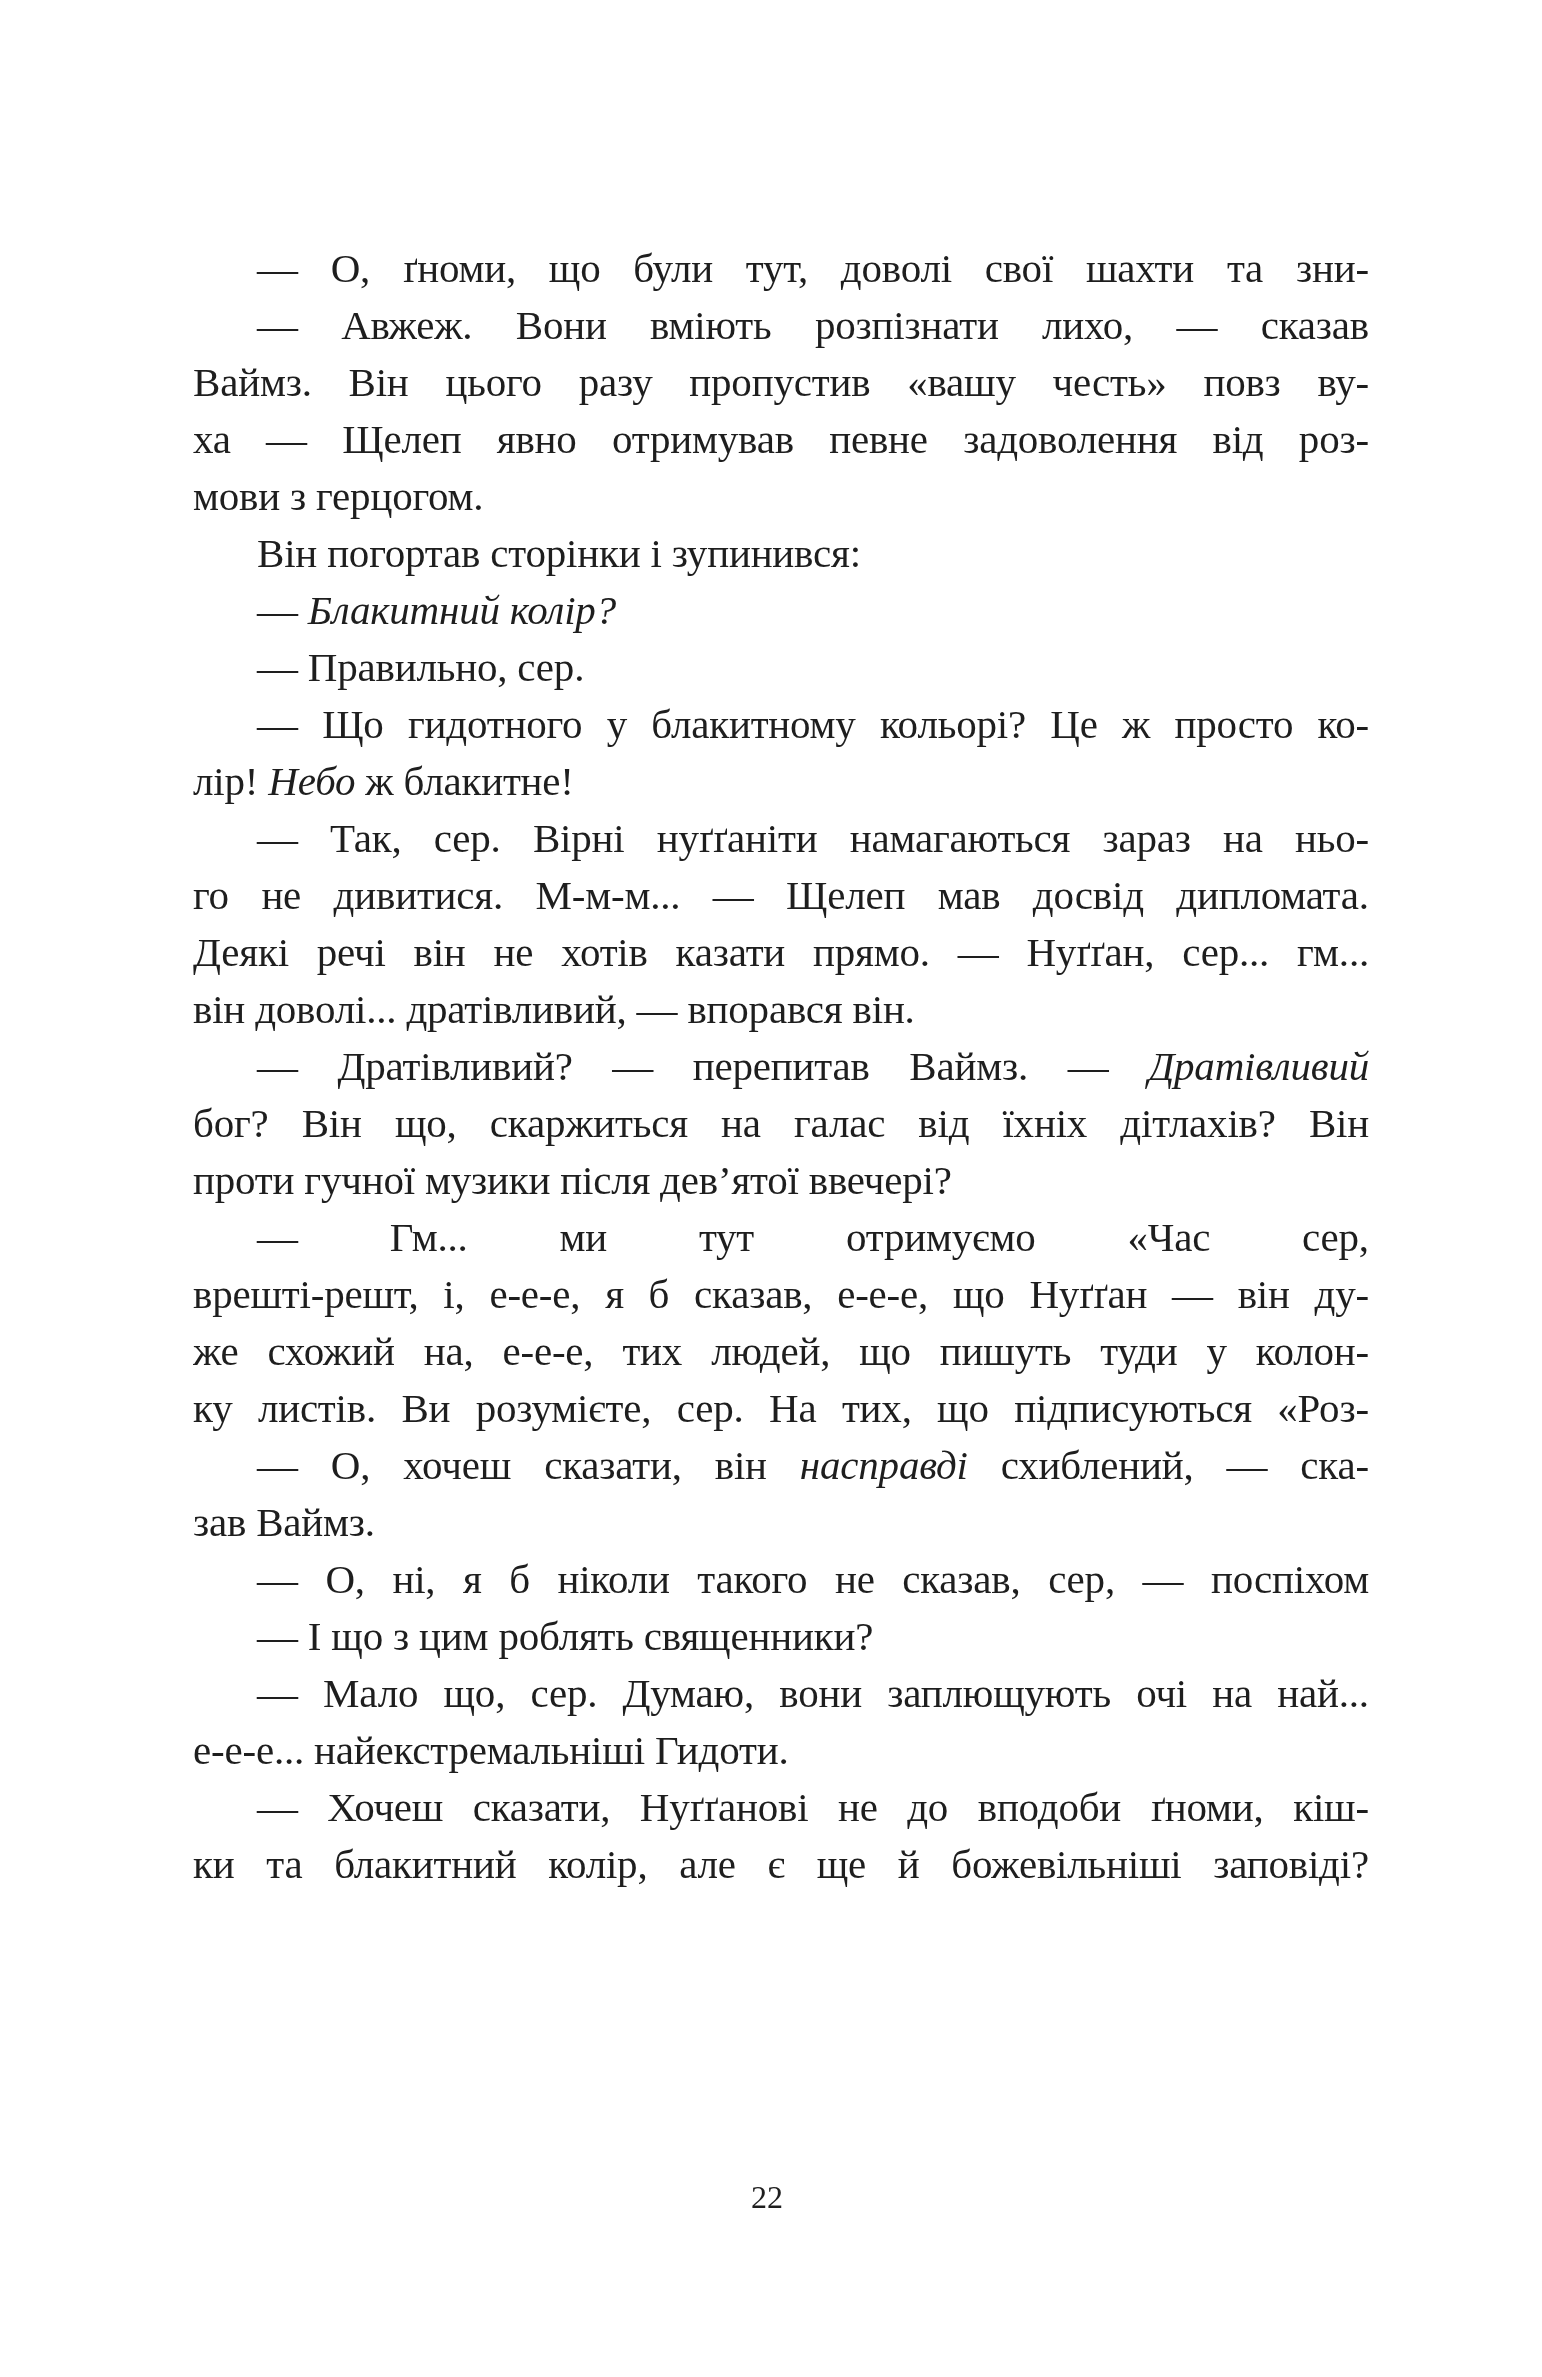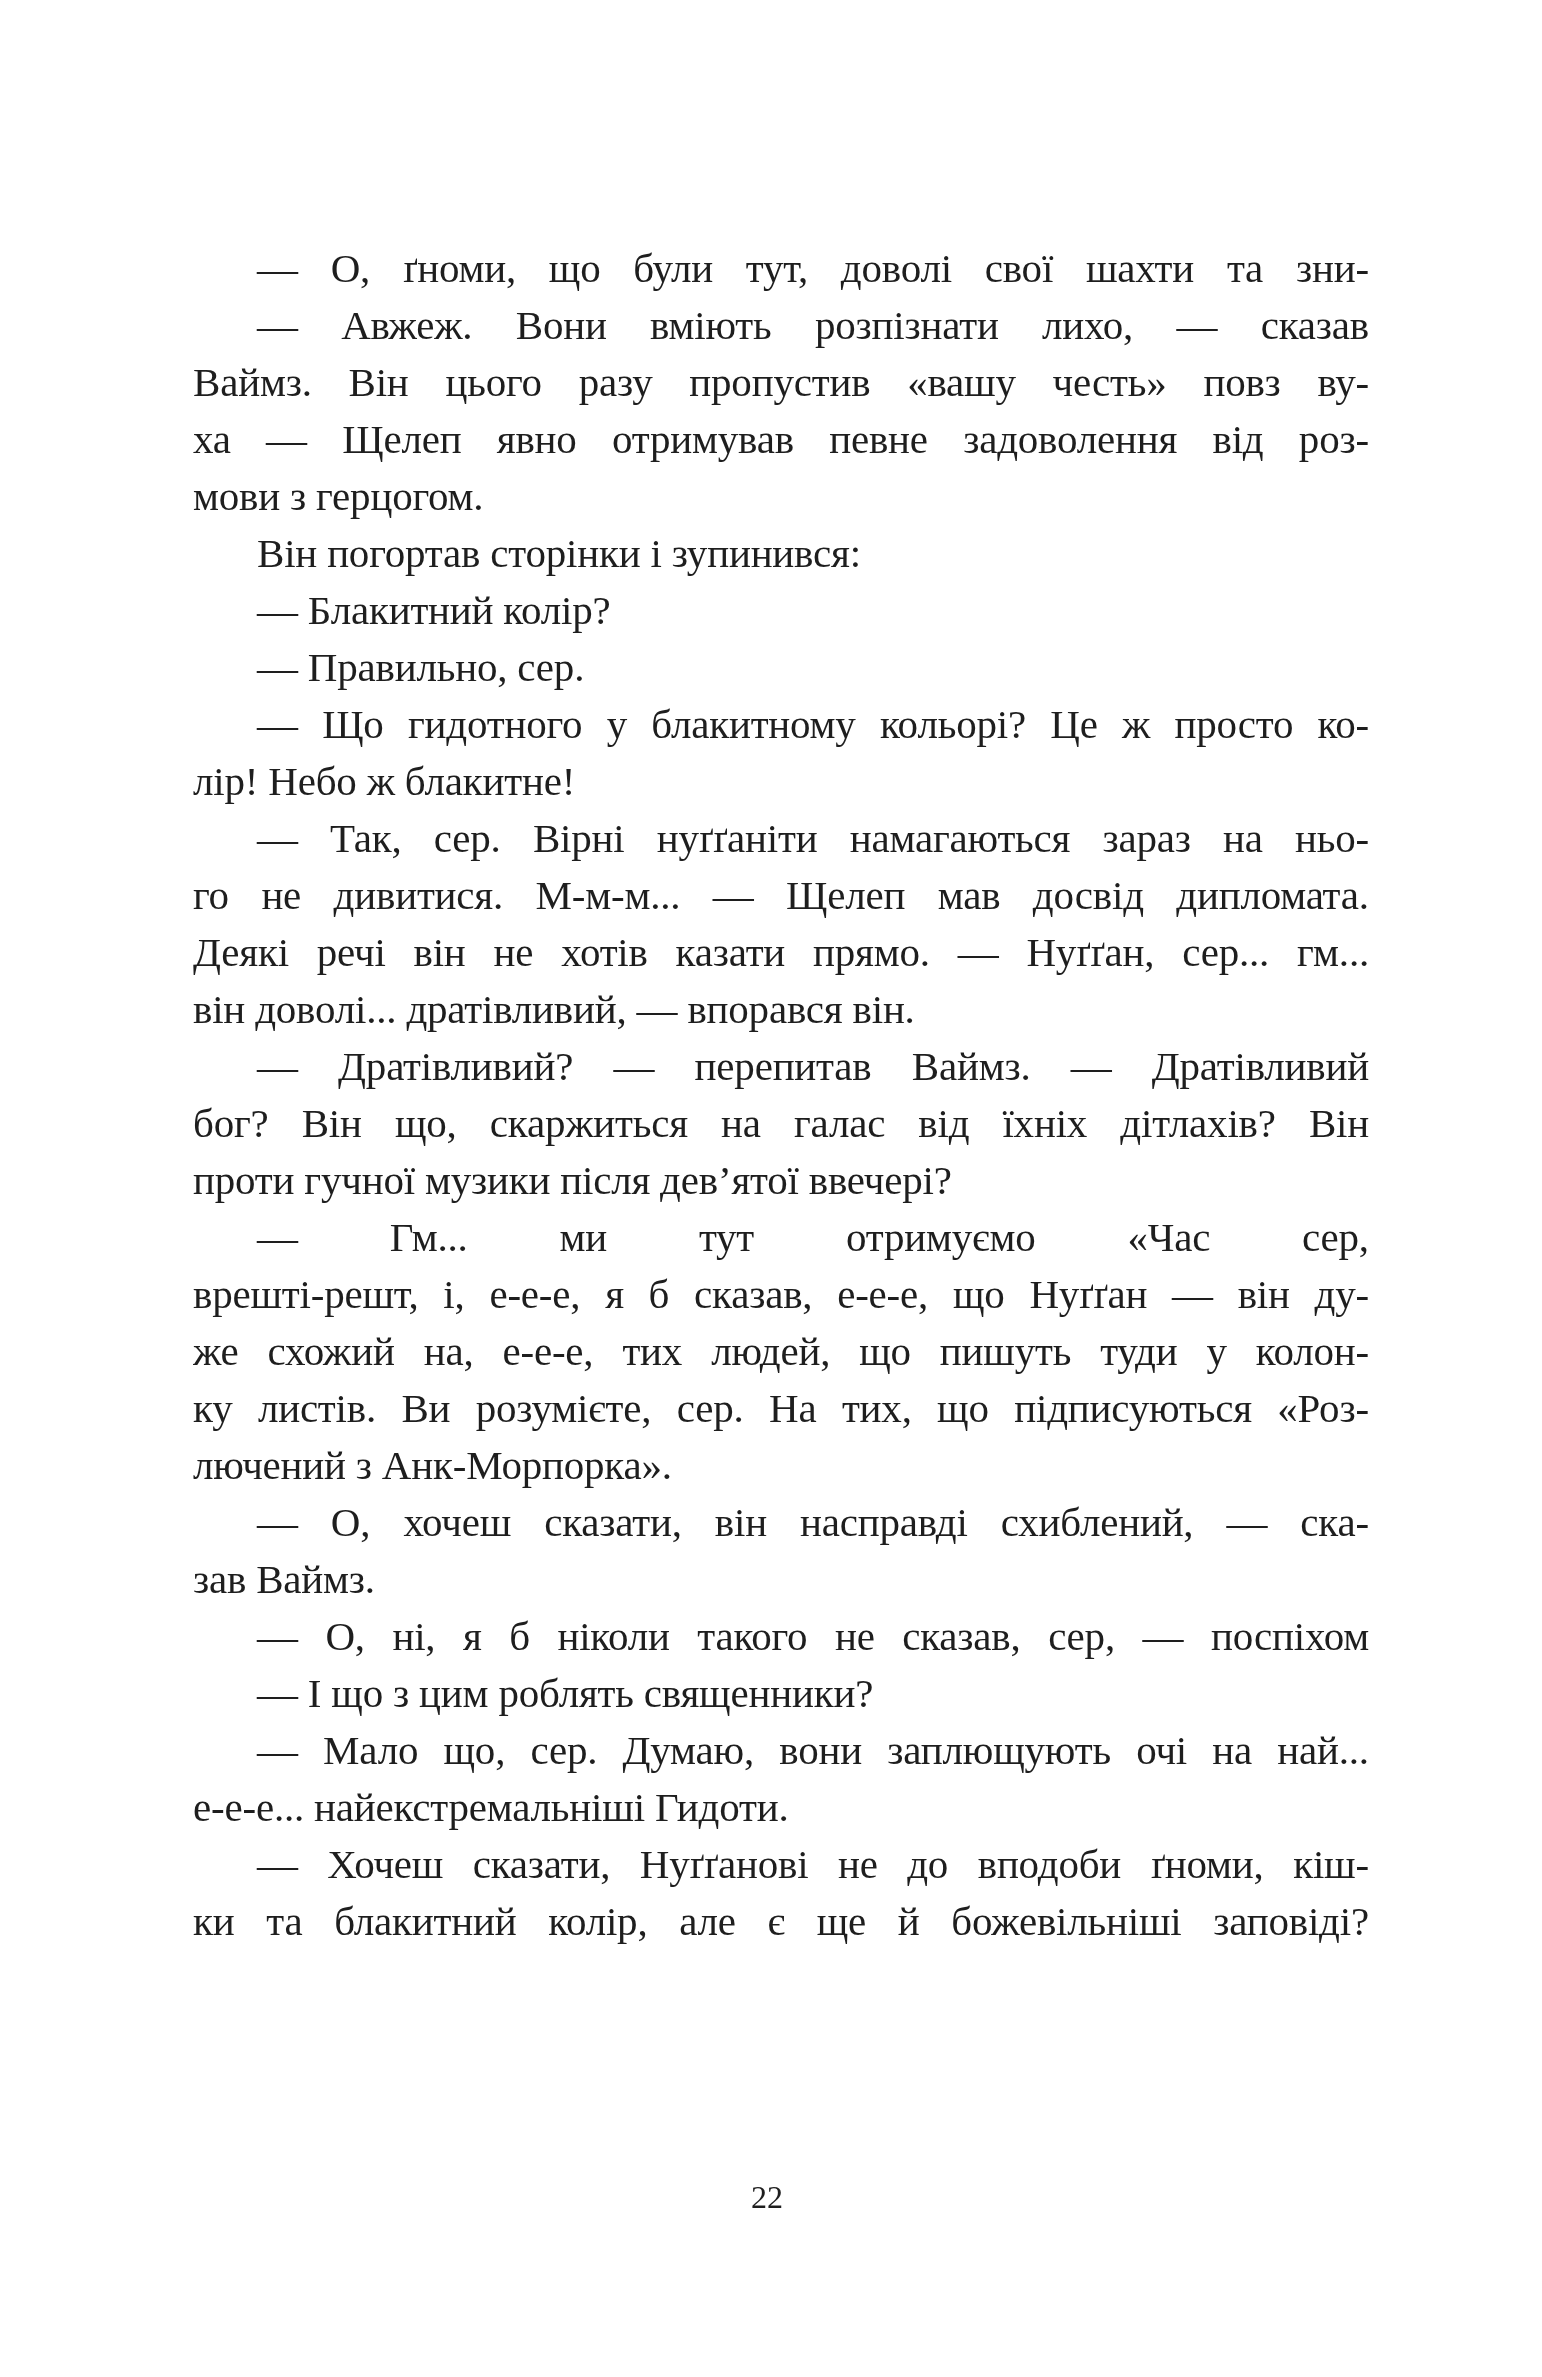--- a/index.html
+++ b/index.html
@@ -34,20 +34,21 @@
   .line.indent {
     padding-left: 64px;
   }
   .line.just {
     display: flex;
     justify-content: space-between;
     align-items: baseline;
     white-space: normal;
   }
   .it {
+    font-style: italic;
   }
   .page-number {
     position: absolute;
     left: 179px;
     top: 2169px;
     width: 1176px;
     height: 56px;
     line-height: 56px;
     font-size: 32px;
     text-align: center;
@@ -219,21 +220,20 @@
         <span><span>листів.</span></span>
         <span><span>Ви</span></span>
         <span><span>розумієте,</span></span>
         <span><span>сер.</span></span>
         <span><span>На</span></span>
         <span><span>тих,</span></span>
         <span><span>що</span></span>
         <span><span>підписуються</span></span>
         <span><span>«Роз-</span></span>
       </div>
-      <div class="line"><span>лючений з Анк-Морпорка».</span></div>
       <div class="line just indent">
         <span><span>—</span></span>
         <span><span>О,</span></span>
         <span><span>хочеш</span></span>
         <span><span>сказати,</span></span>
         <span><span>він</span></span>
         <span><span class="it">насправді</span></span>
         <span><span>схиблений,</span></span>
         <span><span>—</span></span>
         <span><span>ска-</span></span>

